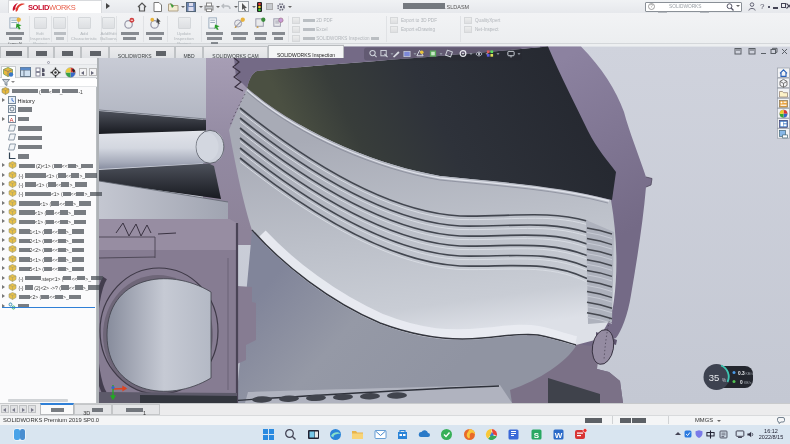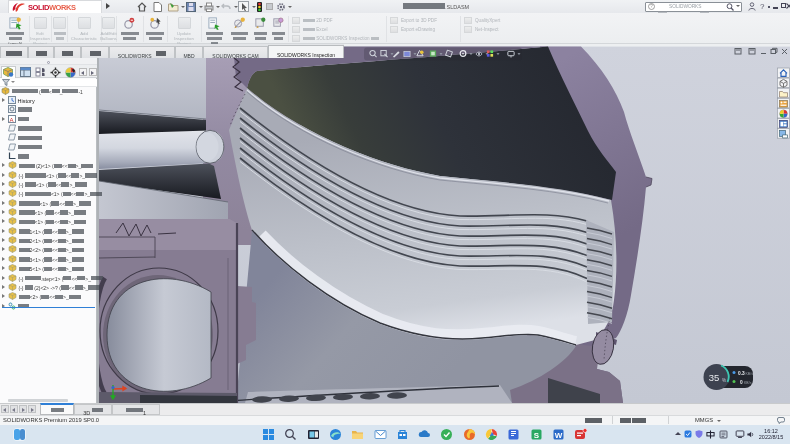--- a/index.html
+++ b/index.html
@@ -8,21 +8,21 @@
 .zh.s{height:4px}
 .tx{color:#3c4044;font-size:6px;white-space:nowrap}
 </style></head><body>
 
 <div class="ab" style="left:0;top:0;width:790px;height:13px;background:linear-gradient(#f0f2f4,#e6e8ec)"></div>
 <div class="ab" style="left:8px;top:0;width:94px;height:13.5px;background:#fff;border:1px solid #d8dadd"></div>
 <svg class="ab" style="left:11px;top:1.5px" width="16" height="11" viewBox="0 0 16 11">
  <path d="M2,9 C1,6 3,2 7,1 C5,3 4,5 4.5,7 Z" fill="#c8102e"></path>
  <path d="M5,10 C4,8 5,4 9,2 C12,1 14,2 14,2 C10,3 7,5 7,8 Z" fill="#e03c31"></path>
 </svg>
-<div class="ab" style="left:28px;top:2.5px;font-size:7.5px;font-weight:bold;color:#c8102e;letter-spacing:-.4px">SOLID<span style="color:#e8604c;font-weight:bold">WORKS</span></div>
+<div class="ab" style="left:28px;top:2.5px;font-size:7.5px;font-weight:bold;color:#c8102e;letter-spacing:-.4px">SOLID<span style="color:#e8604c;font-weight:normal">WORKS</span></div>
 <div class="ab" style="left:106px;top:3px;width:0;height:0;border-left:4px solid #444;border-top:3.5px solid transparent;border-bottom:3.5px solid transparent"></div>
 <svg class="ab" style="left:137px;top:2px" width="10" height="10" viewBox="0 0 10 10">
     <path d="M1,5 L5,1 L9,5 M2.5,4.5 V9 H7.5 V4.5" fill="none" stroke="#555" stroke-width="1.2"></path>
   </svg>
 <svg class="ab" style="left:153px;top:2px" width="9" height="10" viewBox="0 0 9 10">
     <path d="M1,0.5 H6 L8.5,3 V9.5 H1 Z" fill="#fff" stroke="#777" stroke-width="1"></path>
   </svg>
 <svg class="ab" style="left:168px;top:2px" width="11" height="10" viewBox="0 0 11 10">
     <path d="M0.5,2 H4 L5,3.5 H10 V9 H0.5 Z" fill="#f3ecd2" stroke="#b0a288" stroke-width="1"></path>
     <path d="M2,1 L6,4 L4,6Z" fill="#3a9c3a"></path>

